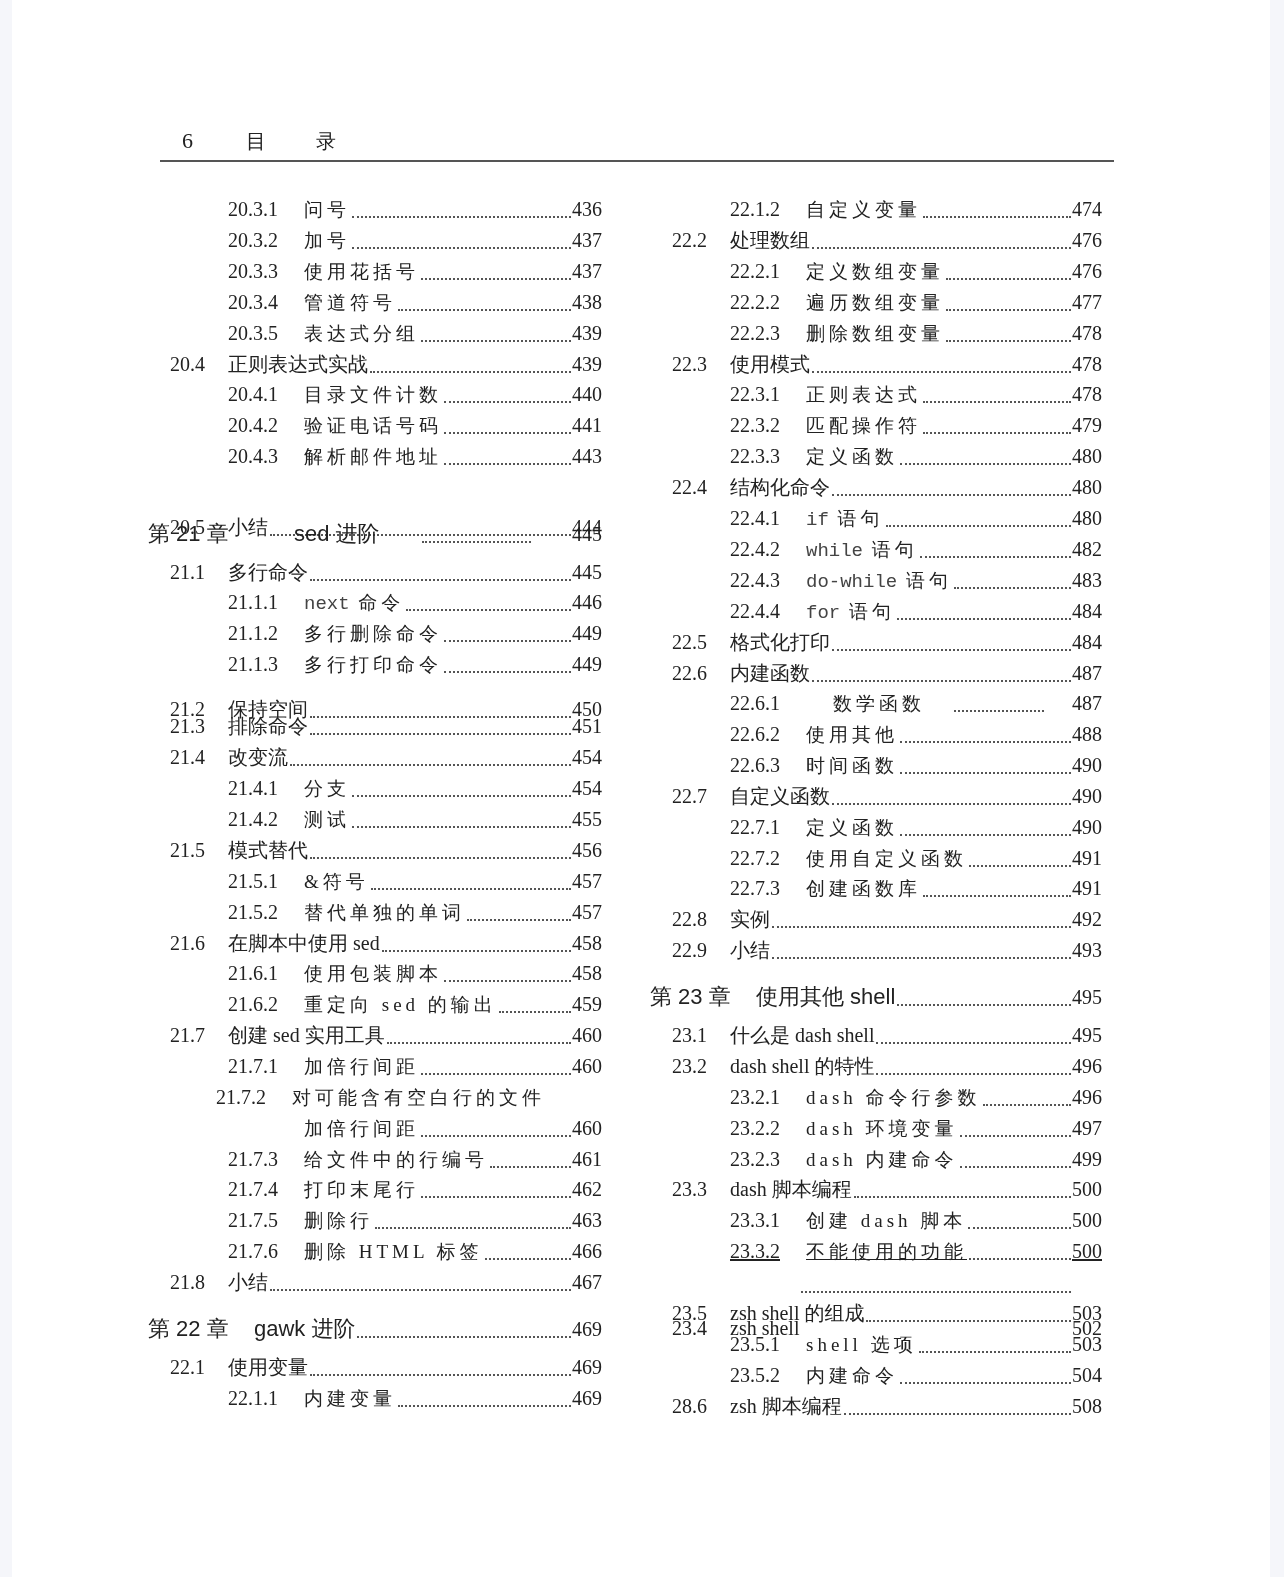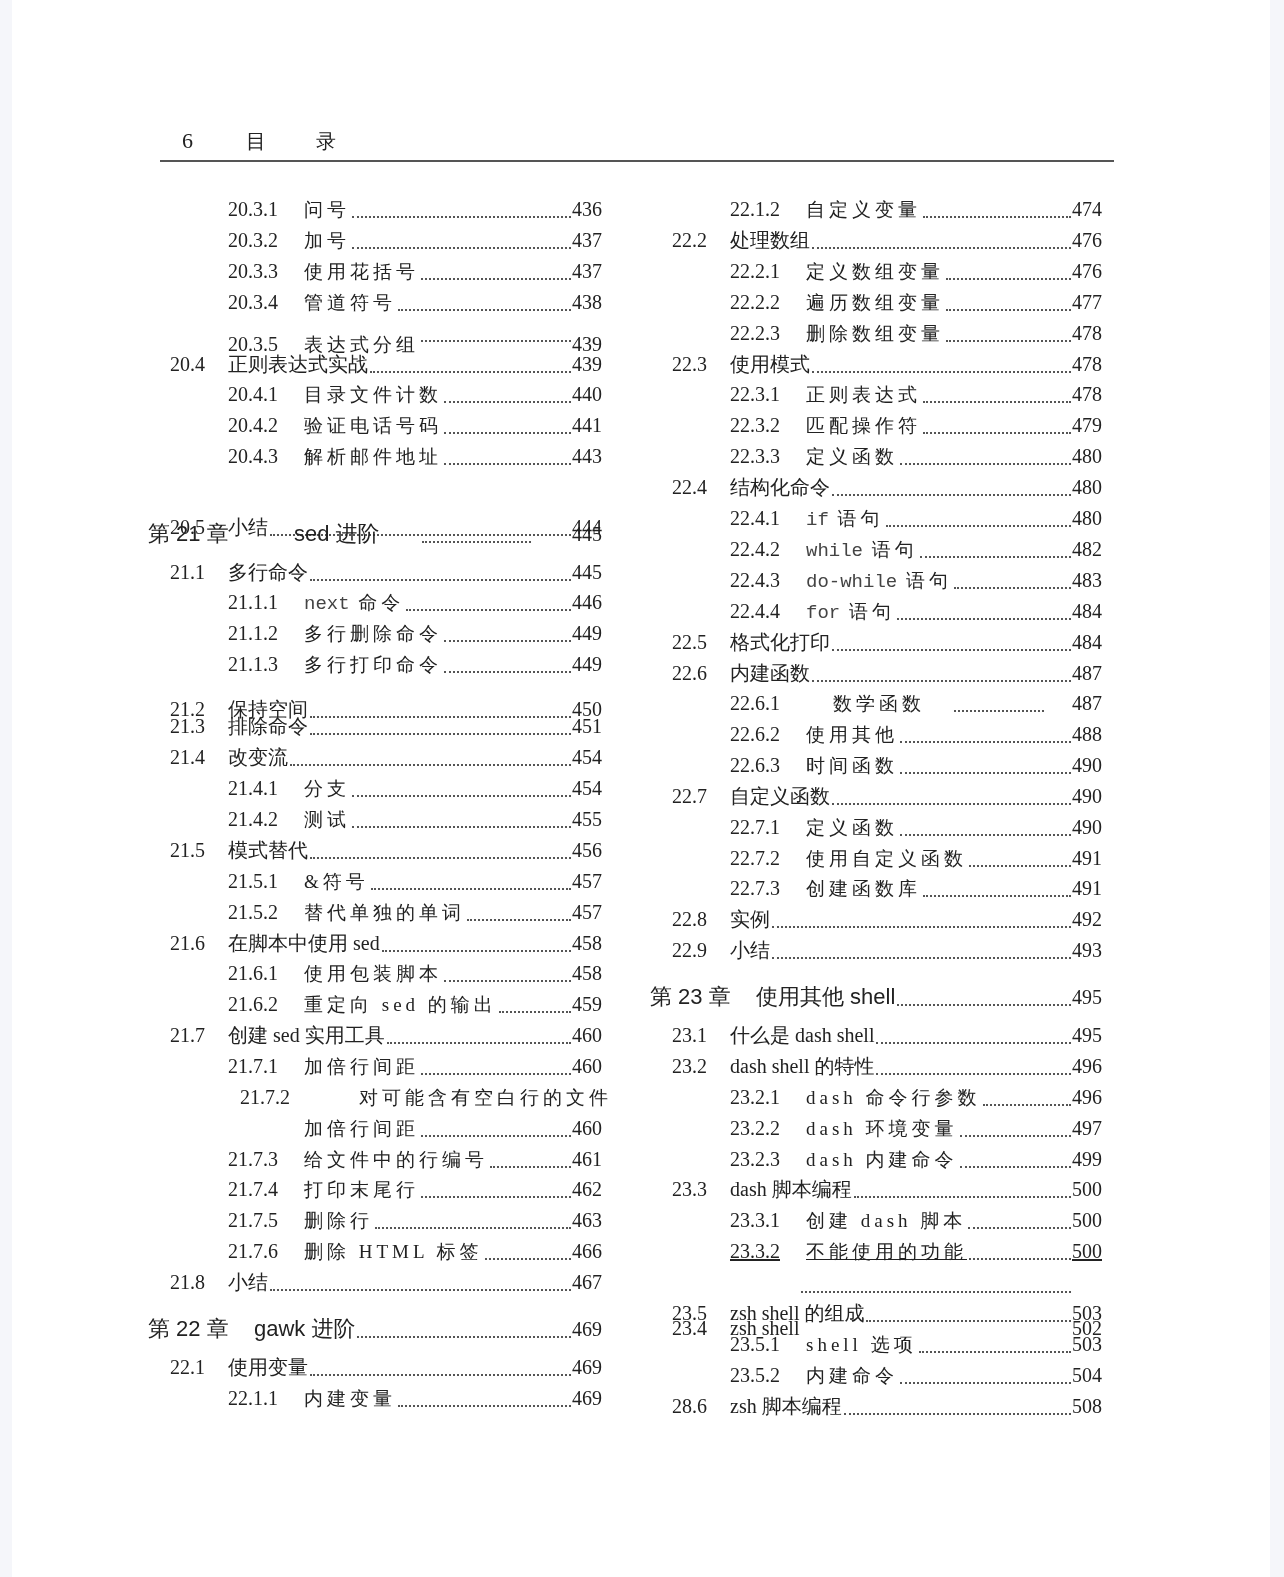--- a/index.html
+++ b/index.html
@@ -85,21 +85,21 @@
         <span class="dots"></span>
         <span class="page-no">437</span>
       </div>
       <div class="row sub" style="left: 216px; top: 288px; width: 374px;">
         <span class="num" style="width: 76px;">20.3.4</span>
         <span class="title">管道符号</span>
         <span class="dots"></span>
         <span class="page-no">438</span>
       </div>
       <div class="row sub" style="left: 216px; top: 319px; width: 374px;">
-        <span class="num" style="width: 76px; margin-top: 11px;">20.3.5</span>
+        <span class="num" style="width: 76px;">20.3.5</span>
         <span class="title">表达式分组</span>
         <span class="dots"></span>
         <span class="page-no">439</span>
       </div>
       <div class="row section" style="left: 158px; top: 350px; width: 432px;">
         <span class="num" style="width: 58px;">20.4</span>
         <span class="title">正则表达式实战</span>
         <span class="dots"></span>
         <span class="page-no">439</span>
       </div>
@@ -228,21 +228,21 @@
         <span class="title">创建 sed 实用工具</span>
         <span class="dots"></span>
         <span class="page-no">460</span>
       </div>
       <div class="row sub" style="left: 216px; top: 1052px; width: 374px;">
         <span class="num" style="width: 76px;">21.7.1</span>
         <span class="title">加倍行间距</span>
         <span class="dots"></span>
         <span class="page-no">460</span>
       </div>
-      <div class="row sub" style="left: 228px; top: 1083px; width: 374px; justify-content: space-between;">
+      <div class="row sub" style="left: 204px; top: 1083px; width: 374px;">
         <span class="num" style="width: 76px;">21.7.2</span>
         <span class="title">对可能含有空白行的文件</span>
       </div>
       <div class="row sub" style="left: 216px; top: 1114px; width: 374px;">
         <span class="num" style="width: 76px;"></span>
         <span class="title">加倍行间距</span>
         <span class="dots"></span>
         <span class="page-no">460</span>
       </div>
       <div class="row sub" style="left: 216px; top: 1145px; width: 374px;">

